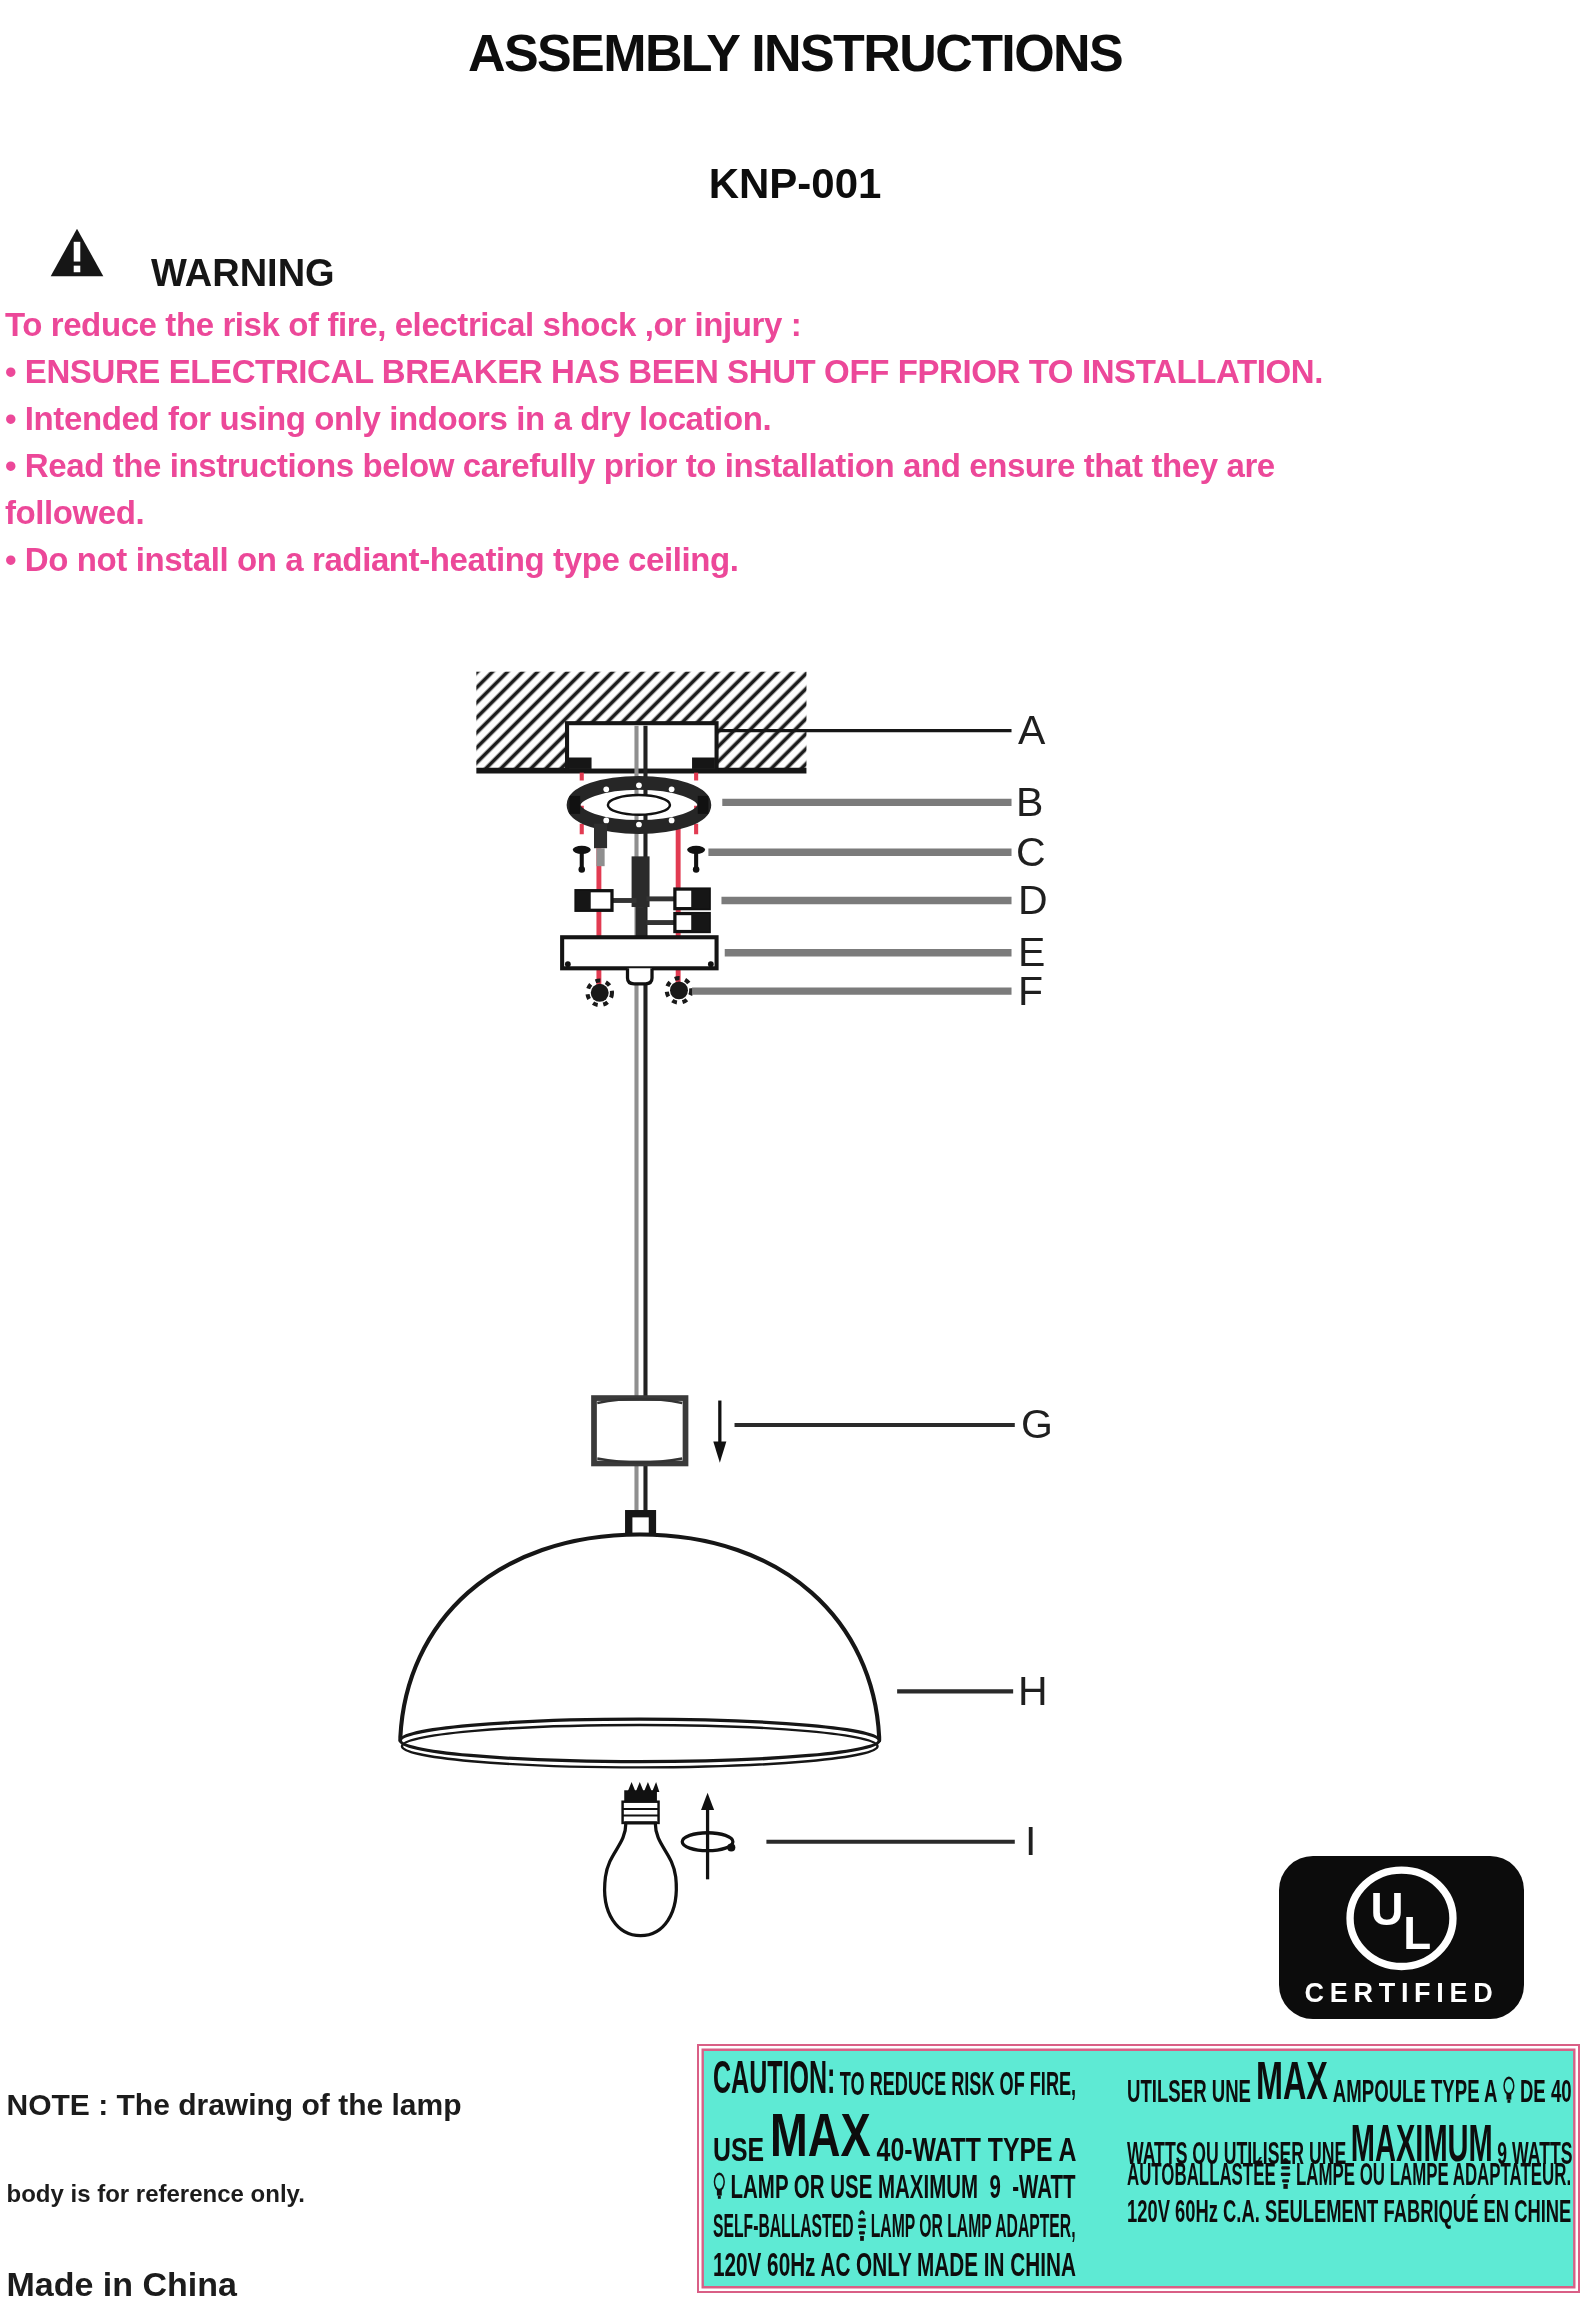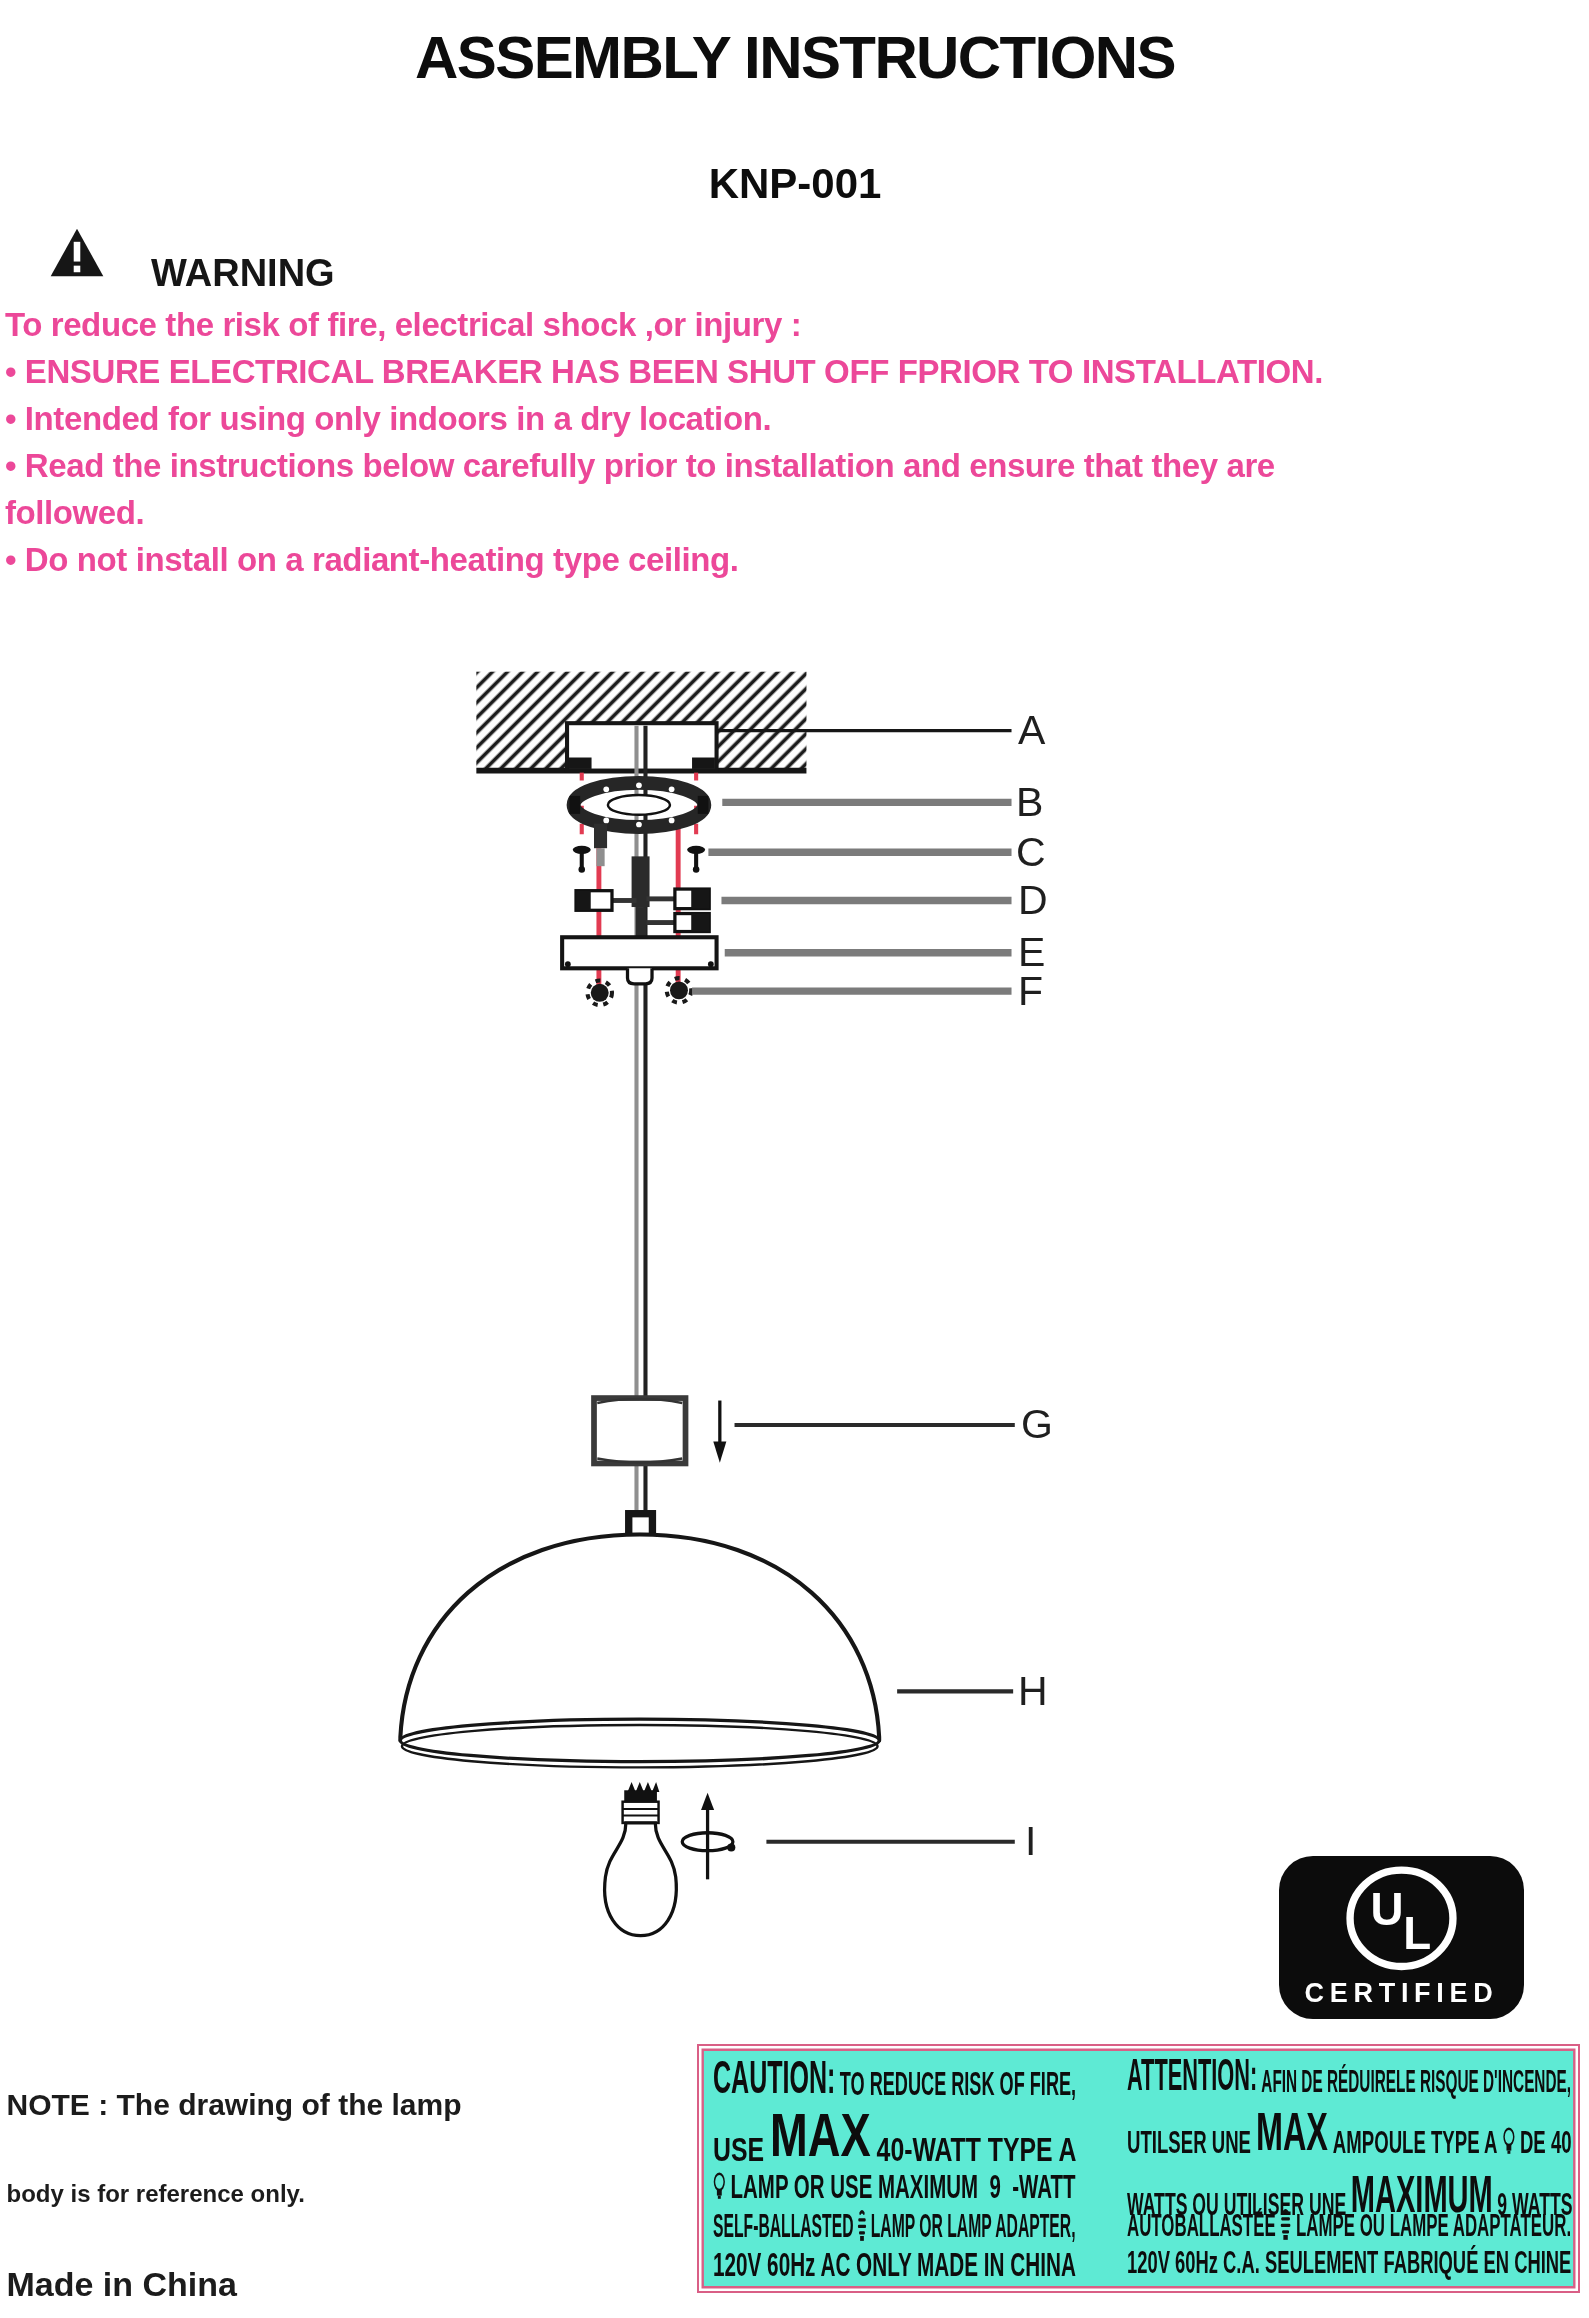--- a/index.html
+++ b/index.html
@@ -1,20 +1,20 @@
 <!DOCTYPE html>
 <html style="font-size:13px"><head>
 <meta charset="utf-8">
 <style>
   html,body{margin:0;padding:0;background:#ffffff;}
   body{width:1590px;height:2319px;font-family:"Liberation Sans",sans-serif;color:#111;}
   .page{position:relative;width:1590px;height:2319px;background:#fff;overflow:hidden;}
 
   .title{position:absolute;top:23px;left:0;width:100%;text-align:center;
-         font-size:60px;font-weight:700;letter-spacing:-1.6px;color:#0d0d0d;}
+         font-size:52px;font-weight:700;letter-spacing:-1.6px;color:#0d0d0d;}
   .model{position:absolute;top:160px;left:0;width:100%;text-align:center;
          font-size:42px;font-weight:700;color:#0d0d0d;}
 
   .warn-tri{position:absolute;left:49px;top:227px;}
   .warn-word{position:absolute;left:151px;top:252px;font-size:38px;font-weight:700;color:#161616;}
 
   .warn-lines{position:absolute;left:4.9px;top:301px;width:1569px;}
   .warn-lines div{font-size:33px;font-weight:700;line-height:47px;letter-spacing:-0.4px;color:#ec4899;white-space:pre;}
 
   .diagram{position:absolute;left:0;top:0;}
@@ -233,24 +233,20 @@
           <rect x="8" y="33" width="10" height="6" fill="#111"></rect>
         </svg>
         <span class="c-t">LAMP OR LAMP ADAPTER,</span>
       </span></div>
       <div class="c-row r5"><span class="fitline" style="transform: scaleX(0.609);">
         <span class="c-t">120V 60Hz AC ONLY MADE IN CHINA</span>
       </span></div>
     </div>
 
     <div class="c-col fr">
-      <div class="c-row r1"><span class="fitline" style="transform: scaleX(0.495);">
-        <span class="c-h">ATTENTION:</span>
-        <span class="c-t">AFIN DE RÉDUIRELE RISQUE D'INCENDE,</span>
-      </span></div>
       <div class="c-row r2"><span class="fitline" style="transform: scaleX(0.6);">
         <span class="c-t">UTILSER UNE</span>
         <span class="c-max">MAX</span>
         <span class="c-t">AMPOULE TYPE A</span>
         <svg class="cau-icon" width="21" height="31" viewBox="0 0 26 38">
           <circle cx="13" cy="12" r="10" fill="none" stroke="#111" stroke-width="3"></circle>
           <rect x="8" y="22" width="10" height="7" fill="#111"></rect>
           <rect x="10" y="29" width="6" height="4" fill="#111"></rect>
         </svg>
         <span class="c-t">DE 40</span>

